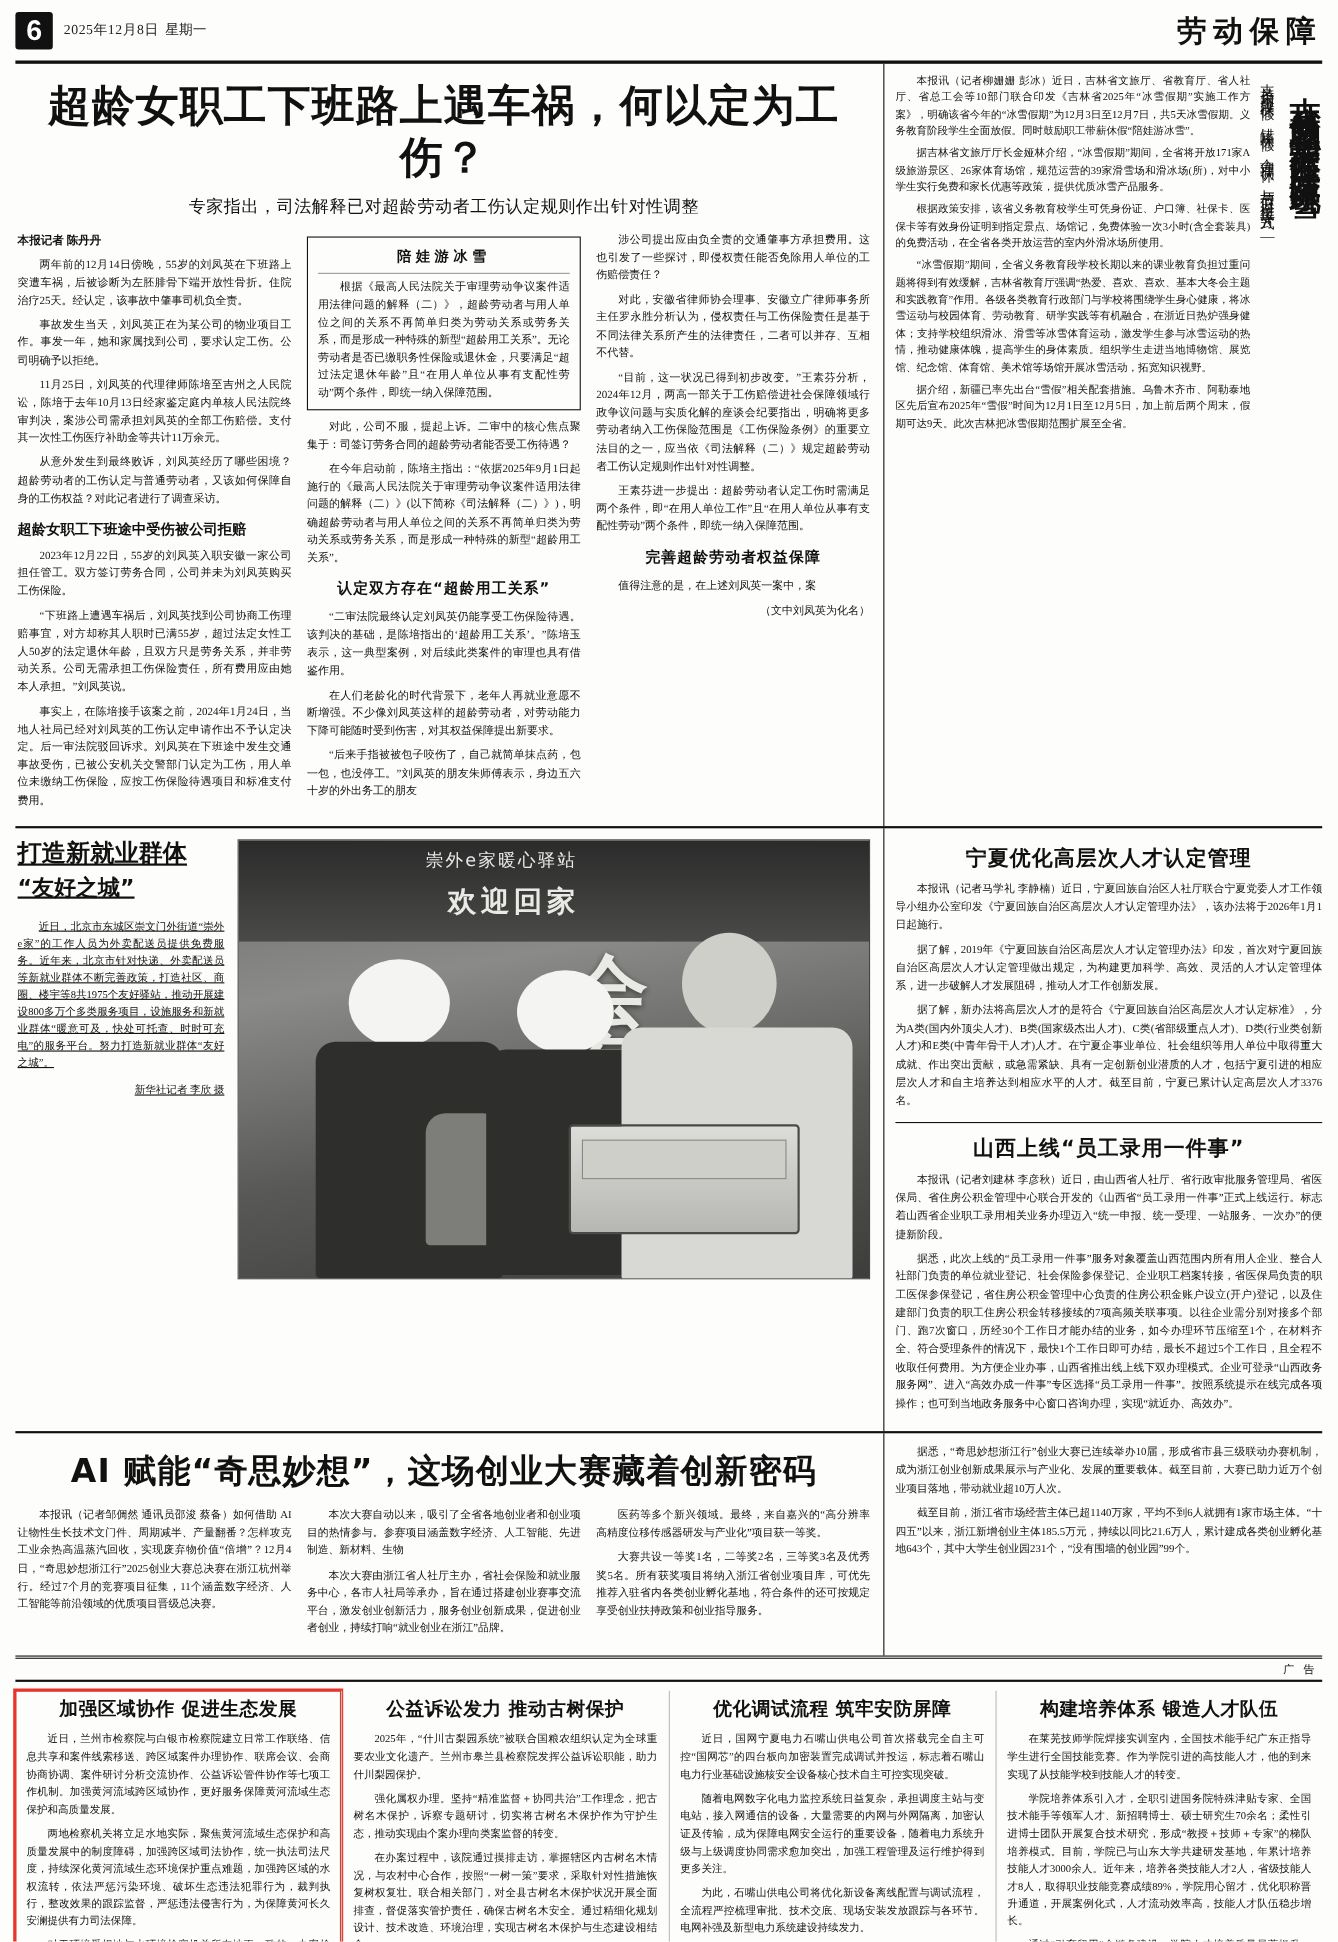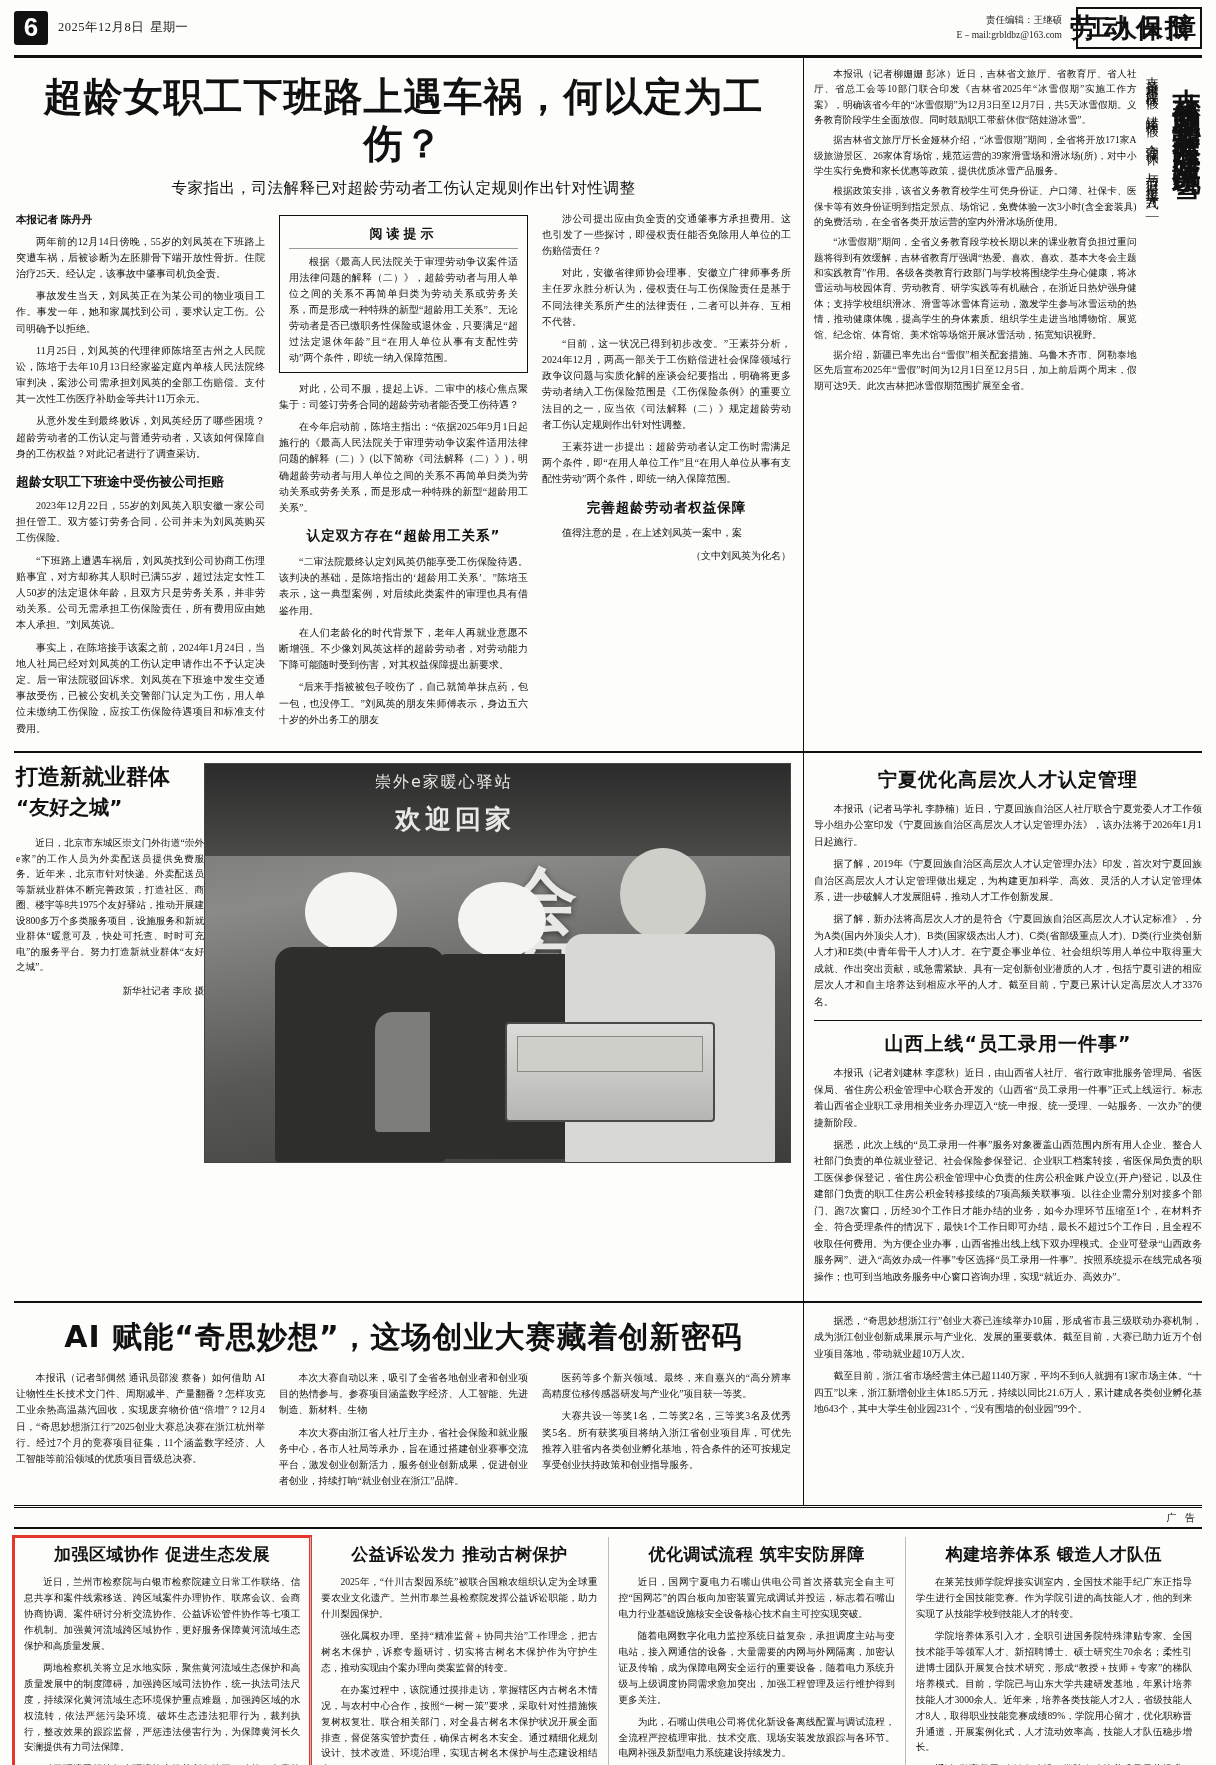--- a/index.html
+++ b/index.html
@@ -84,21 +84,21 @@
     writing-mode:vertical-rl; text-orientation:upright;
     font-size:13px; letter-spacing:3px; line-height:1.7; height:580px;
     margin-left:4px;
   }
   .tr-cols { display:flex; gap:10px; flex:1; }
   .tr-col { flex:1; font-size:9.6px; line-height:1.6; text-align:justify; }
   .tr-col p { margin:0 0 5px; text-indent:2em; }
 
   
   .mid-wrap { display:flex; border-bottom:2px solid #111; }
-  .mid-left { width:790px; padding:10px 12px 10px 2px; border-right:1px solid #111; display:flex; }
+  .mid-left { width:790px; padding:10px 12px 10px 2px; border-right:1px solid #111; display:flex; gap:12px;text-decoration:underline;}
   .mid-right { width:398px; padding:10px 0 10px 10px; }
 
   .caption-col { width:188px; }
   .cap-title {
     font-size:22px; font-weight:bold; font-family:"DejaVu Sans", sans-serif;
     line-height:1.25; margin-bottom:4px;
   }
   .cap-title2 { font-size:20px; font-weight:bold; font-family:"DejaVu Sans", sans-serif; }
   .cap-body { font-size:9.6px; line-height:1.62; text-align:justify; text-indent:2em; margin-top:14px;}
   .cap-credit { font-size:9.6px; text-align:right; margin-top:10px; }
@@ -174,27 +174,20 @@
 </head>
 <body>
 
 <div class="page">
 
   <div class="masthead">
     <div class="page-num">6</div>
     <div class="md-date">2025年12月8日</div>
     <div class="md-week">星期一</div>
     <div class="md-title">劳动保障</div>
-    <div class="md-right">
-      <div class="md-editor">
-        <div>责任编辑：王继硕</div>
-        <div>E－mail:grbldbz@163.com</div>
-      </div>
-      <div class="logo-box">工人日报</div>
-    </div>
   </div>
 
   <div class="top-wrap">
     <div class="top-left">
       <div class="headline">超龄女职工下班路上遇车祸，何以定为工伤？</div>
       <div class="subhead">专家指出，司法解释已对超龄劳动者工伤认定规则作出针对性调整</div>
 
       <div class="cols3">
         <div class="col">
           <div class="byline">本报记者 陈丹丹</div>
@@ -203,21 +196,21 @@
           <p>11月25日，刘凤英的代理律师陈培至吉州之人民院讼，陈培于去年10月13日经家鉴定庭内单核人民法院终审判决，案涉公司需承担刘凤英的全部工伤赔偿。支付其一次性工伤医疗补助金等共计11万余元。</p>
           <p>从意外发生到最终败诉，刘凤英经历了哪些困境？超龄劳动者的工伤认定与普通劳动者，又该如何保障自身的工伤权益？对此记者进行了调查采访。</p>
           <div class="sec-h-l">超龄女职工下班途中受伤被公司拒赔</div>
           <p>2023年12月22日，55岁的刘凤英入职安徽一家公司担任管工。双方签订劳务合同，公司并未为刘凤英购买工伤保险。</p>
           <p>“下班路上遭遇车祸后，刘凤英找到公司协商工伤理赔事宜，对方却称其人职时已满55岁，超过法定女性工人50岁的法定退休年龄，且双方只是劳务关系，并非劳动关系。公司无需承担工伤保险责任，所有费用应由她本人承担。”刘凤英说。</p>
           <p>事实上，在陈培接手该案之前，2024年1月24日，当地人社局已经对刘凤英的工伤认定申请作出不予认定决定。后一审法院驳回诉求。刘凤英在下班途中发生交通事故受伤，已被公安机关交警部门认定为工伤，用人单位未缴纳工伤保险，应按工伤保险待遇项目和标准支付费用。</p>
         </div>
 
         <div class="col">
           <div class="tipbox">
-            <div class="tip-title">阅读提示</div>
+            <div class="tip-title">陪娃游冰雪</div>
             <div class="tip-body">根据《最高人民法院关于审理劳动争议案件适用法律问题的解释（二）》，超龄劳动者与用人单位之间的关系不再简单归类为劳动关系或劳务关系，而是形成一种特殊的新型“超龄用工关系”。无论劳动者是否已缴职务性保险或退休金，只要满足“超过法定退休年龄”且“在用人单位从事有支配性劳动”两个条件，即统一纳入保障范围。</div>
           </div>
           <p>对此，公司不服，提起上诉。二审中的核心焦点聚集于：司签订劳务合同的超龄劳动者能否受工伤待遇？</p>
           <p>在今年启动前，陈培主指出：“依据2025年9月1日起施行的《最高人民法院关于审理劳动争议案件适用法律问题的解释（二）》(以下简称《司法解释（二）》)，明确超龄劳动者与用人单位之间的关系不再简单归类为劳动关系或劳务关系，而是形成一种特殊的新型“超龄用工关系”。</p>
           <div class="sec-h">认定双方存在“超龄用工关系”</div>
           <p>“二审法院最终认定刘凤英仍能享受工伤保险待遇。该判决的基础，是陈培指出的‘超龄用工关系’。”陈培玉表示，这一典型案例，对后续此类案件的审理也具有借鉴作用。</p>
           <p>在人们老龄化的时代背景下，老年人再就业意愿不断增强。不少像刘凤英这样的超龄劳动者，对劳动能力下降可能随时受到伤害，对其权益保障提出新要求。</p>
           <p>“后来手指被被包子咬伤了，自己就简单抹点药，包一包，也没停工。”刘凤英的朋友朱师傅表示，身边五六十岁的外出务工的朋友</p>
         </div>
 

